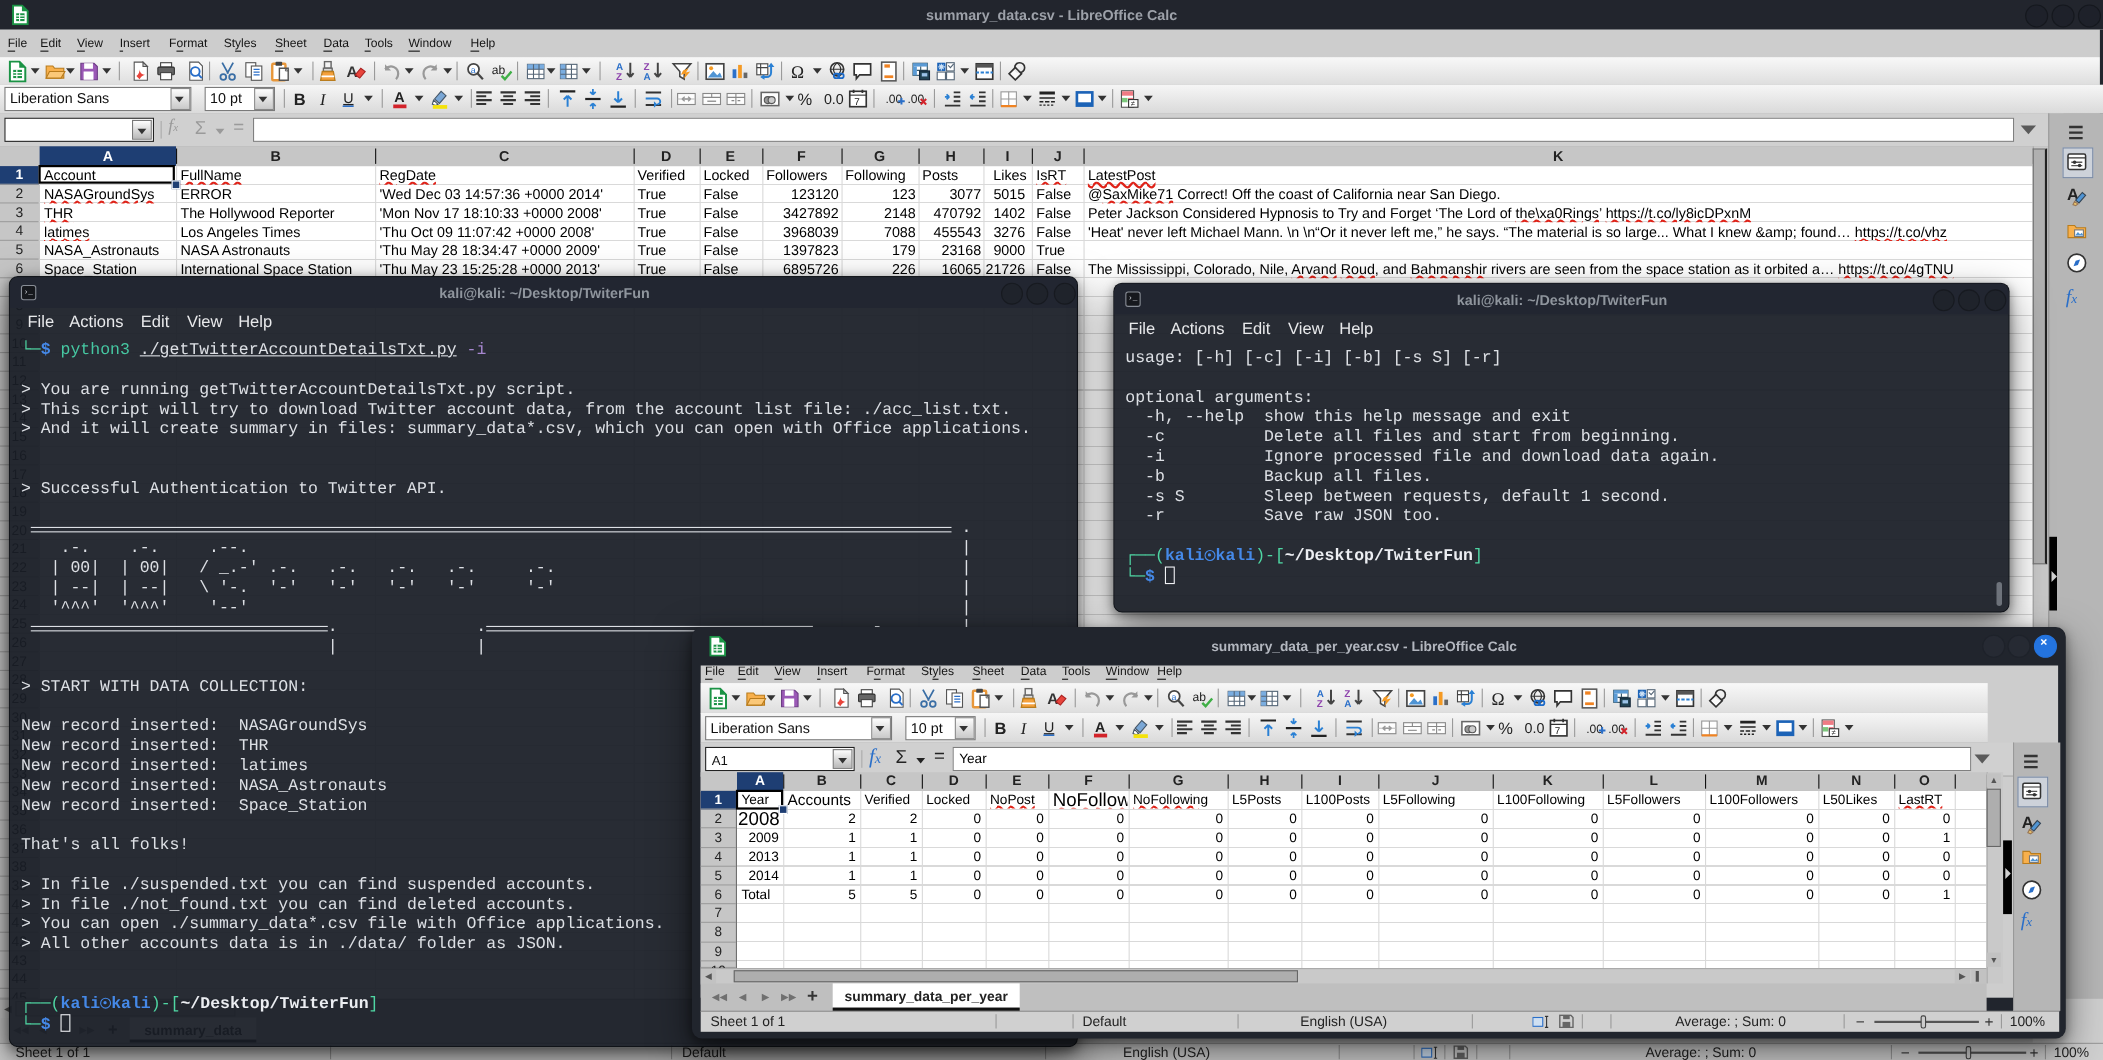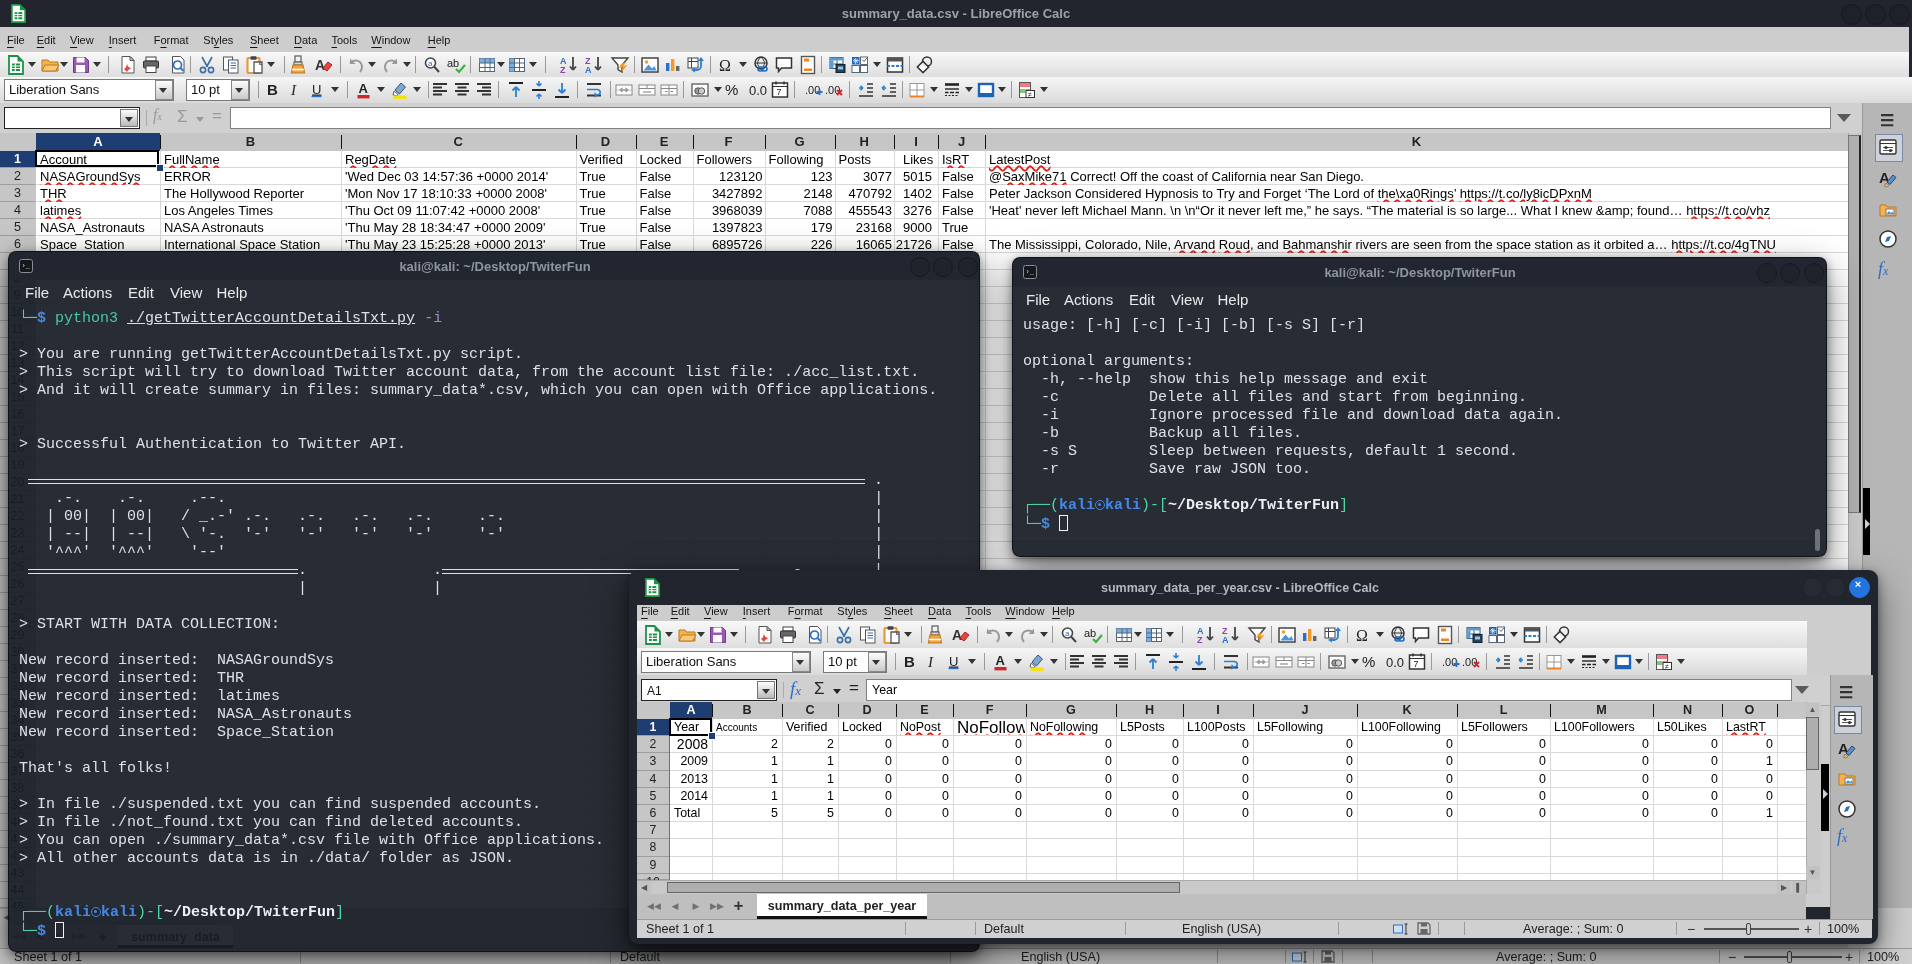--- a/index.html
+++ b/index.html
@@ -1087,35 +1087,35 @@
 <div class="abs" style="left:583px;top:0;width:1px;height:100%;background:#d9d9d9"></div>
 <div class="abs" style="left:687px;top:0;width:1px;height:100%;background:#d9d9d9"></div>
 <div class="abs" style="left:787px;top:0;width:1px;height:100%;background:#d9d9d9"></div>
 <div class="abs" style="left:880px;top:0;width:1px;height:100%;background:#d9d9d9"></div>
 <div class="abs" style="left:983px;top:0;width:1px;height:100%;background:#d9d9d9"></div>
 <div class="abs" style="left:1052px;top:0;width:1px;height:100%;background:#d9d9d9"></div>
 <div class="abs" style="left:1107px;top:0;width:1px;height:100%;background:#d9d9d9"></div>
 <div class="abs" style="left:1136px;top:0;width:1px;height:100%;background:#d9d9d9"></div>
 </div>
 <div class="abs" style="left:42px;top:149.0px;width:37px;height:16.2px;font-size:12.4px;color:#000;white-space:pre;overflow:hidden;line-height:17.2px;text-align:left;padding-left:3px">Year</div>
-<div class="abs" style="left:84px;top:149.0px;width:65px;height:16.2px;font-size:10px;color:#000;white-space:pre;overflow:hidden;line-height:17.2px;text-align:left;padding-left:3px">Accounts</div>
+<div class="abs" style="left:84px;top:149.0px;width:65px;height:16.2px;font-size:14px;color:#000;white-space:pre;overflow:hidden;line-height:17.2px;text-align:left;padding-left:3px">Accounts</div>
 <div class="abs" style="left:154px;top:149.0px;width:51px;height:16.2px;font-size:12.4px;color:#000;white-space:pre;overflow:hidden;line-height:17.2px;text-align:left;padding-left:3px">Verified</div>
 <div class="abs" style="left:210px;top:149.0px;width:53px;height:16.2px;font-size:12.4px;color:#000;white-space:pre;overflow:hidden;line-height:17.2px;text-align:left;padding-left:3px">Locked</div>
 <div class="abs" style="left:268px;top:149.0px;width:52px;height:16.2px;font-size:12.4px;color:#000;white-space:pre;overflow:hidden;line-height:17.2px;text-align:left;padding-left:3px"><span class="sq">NoPost</span></div>
 <div class="abs" style="left:325px;top:149.0px;width:68px;height:16.2px;font-size:17px;color:#000;white-space:pre;overflow:hidden;line-height:17.2px;text-align:left;padding-left:3px"><span class="sq">NoFollowers</span></div>
 <div class="abs" style="left:398px;top:149.0px;width:85px;height:16.2px;font-size:12.4px;color:#000;white-space:pre;overflow:hidden;line-height:17.2px;text-align:left;padding-left:3px"><span class="sq">NoFollowing</span></div>
 <div class="abs" style="left:488px;top:149.0px;width:62px;height:16.2px;font-size:12.4px;color:#000;white-space:pre;overflow:hidden;line-height:17.2px;text-align:left;padding-left:3px">L5Posts</div>
 <div class="abs" style="left:555px;top:149.0px;width:65px;height:16.2px;font-size:12.4px;color:#000;white-space:pre;overflow:hidden;line-height:17.2px;text-align:left;padding-left:3px">L100Posts</div>
 <div class="abs" style="left:625px;top:149.0px;width:99px;height:16.2px;font-size:12.4px;color:#000;white-space:pre;overflow:hidden;line-height:17.2px;text-align:left;padding-left:3px">L5Following</div>
 <div class="abs" style="left:729px;top:149.0px;width:95px;height:16.2px;font-size:12.4px;color:#000;white-space:pre;overflow:hidden;line-height:17.2px;text-align:left;padding-left:3px">L100Following</div>
 <div class="abs" style="left:829px;top:149.0px;width:88px;height:16.2px;font-size:12.4px;color:#000;white-space:pre;overflow:hidden;line-height:17.2px;text-align:left;padding-left:3px">L5Followers</div>
 <div class="abs" style="left:922px;top:149.0px;width:98px;height:16.2px;font-size:12.4px;color:#000;white-space:pre;overflow:hidden;line-height:17.2px;text-align:left;padding-left:3px">L100Followers</div>
 <div class="abs" style="left:1025px;top:149.0px;width:64px;height:16.2px;font-size:12.4px;color:#000;white-space:pre;overflow:hidden;line-height:17.2px;text-align:left;padding-left:3px">L50Likes</div>
 <div class="abs" style="left:1094px;top:149.0px;width:50px;height:16.2px;font-size:12.4px;color:#000;white-space:pre;overflow:hidden;line-height:17.2px;text-align:left;padding-left:3px"><span class="sq">LastRT</span></div>
-<div class="abs" style="left:42px;top:166.2px;width:37px;height:16.2px;font-size:14px;color:#000;white-space:pre;overflow:hidden;line-height:17.2px;text-align:right;padding-right:3px">2008</div>
+<div class="abs" style="left:42px;top:166.2px;width:37px;height:16.2px;font-size:17px;color:#000;white-space:pre;overflow:hidden;line-height:17.2px;text-align:right;padding-right:3px">2008</div>
 <div class="abs" style="left:84px;top:166.2px;width:65px;height:16.2px;font-size:12.4px;color:#000;white-space:pre;overflow:hidden;line-height:17.2px;text-align:right;padding-right:3px">2</div>
 <div class="abs" style="left:154px;top:166.2px;width:51px;height:16.2px;font-size:12.4px;color:#000;white-space:pre;overflow:hidden;line-height:17.2px;text-align:right;padding-right:3px">2</div>
 <div class="abs" style="left:210px;top:166.2px;width:53px;height:16.2px;font-size:12.4px;color:#000;white-space:pre;overflow:hidden;line-height:17.2px;text-align:right;padding-right:3px">0</div>
 <div class="abs" style="left:268px;top:166.2px;width:52px;height:16.2px;font-size:12.4px;color:#000;white-space:pre;overflow:hidden;line-height:17.2px;text-align:right;padding-right:3px">0</div>
 <div class="abs" style="left:325px;top:166.2px;width:68px;height:16.2px;font-size:12.4px;color:#000;white-space:pre;overflow:hidden;line-height:17.2px;text-align:right;padding-right:3px">0</div>
 <div class="abs" style="left:398px;top:166.2px;width:85px;height:16.2px;font-size:12.4px;color:#000;white-space:pre;overflow:hidden;line-height:17.2px;text-align:right;padding-right:3px">0</div>
 <div class="abs" style="left:488px;top:166.2px;width:62px;height:16.2px;font-size:12.4px;color:#000;white-space:pre;overflow:hidden;line-height:17.2px;text-align:right;padding-right:3px">0</div>
 <div class="abs" style="left:555px;top:166.2px;width:65px;height:16.2px;font-size:12.4px;color:#000;white-space:pre;overflow:hidden;line-height:17.2px;text-align:right;padding-right:3px">0</div>
 <div class="abs" style="left:625px;top:166.2px;width:99px;height:16.2px;font-size:12.4px;color:#000;white-space:pre;overflow:hidden;line-height:17.2px;text-align:right;padding-right:3px">0</div>
 <div class="abs" style="left:729px;top:166.2px;width:95px;height:16.2px;font-size:12.4px;color:#000;white-space:pre;overflow:hidden;line-height:17.2px;text-align:right;padding-right:3px">0</div>

